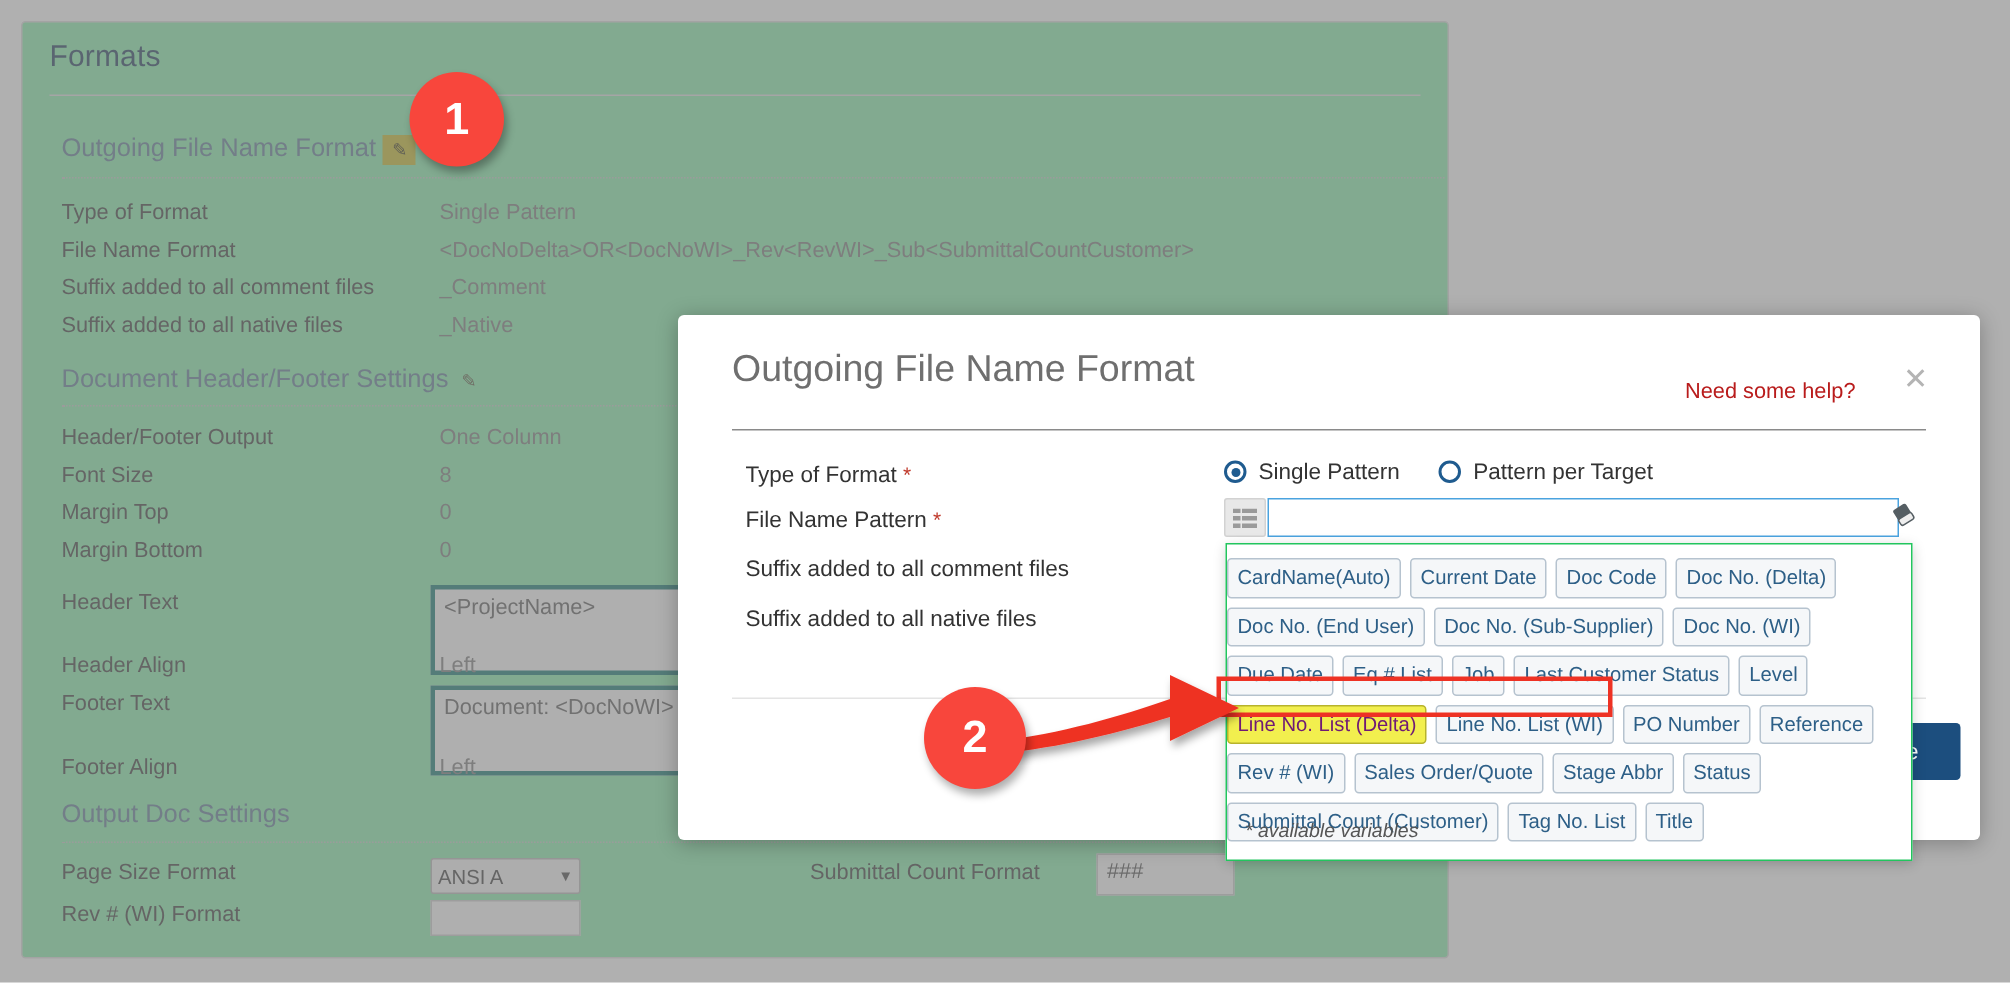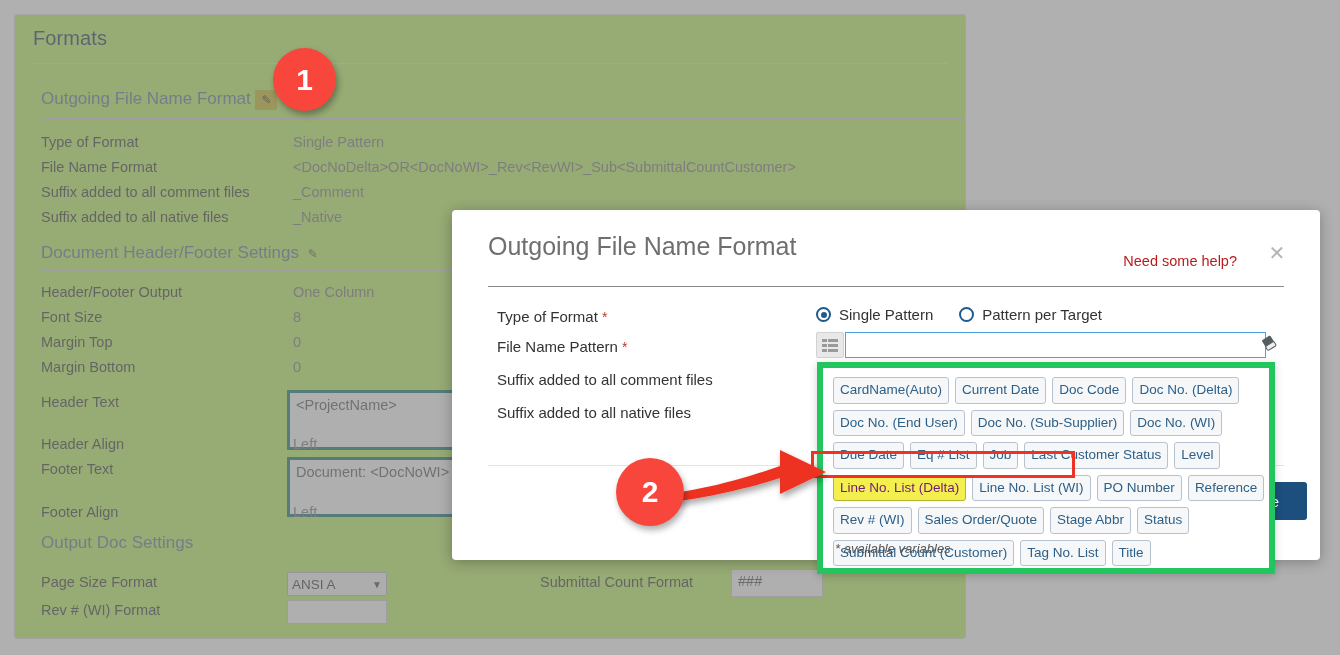--- a/index.html
+++ b/index.html
@@ -29,21 +29,21 @@
     background: rgba(128,128,128,0.62);
     z-index: 30;
   }
 
   .bg-card {
     position: absolute;
     left: 14px;
     top: 14px;
     width: 952px;
     height: 625px;
-    background: #bef264;
+    background: #86efac;
     border: 1px solid #dddddd;
     border-radius: 3px;
     box-sizing: border-box;
   }
   .bg-card-title {
     position: absolute;
     left: 18px;
     top: 12px;
     font-size: 20px;
     color: #1f3b5b;
@@ -338,25 +338,25 @@
   }
 
   
   #var-dropdown {
     position: absolute;
     left: 817px;
     top: 362px;
     width: 458px;
     height: 212px;
     background: #ffffff;
-    border: 6px solid #22c55e;
+    border: 1px solid #22c55e;
     box-sizing: border-box;
     box-shadow: 0 2px 8px rgba(0,0,0,0.18);
     z-index: 60;
-    padding: 9px 10px;
+    padding: 9px 0;
   }
   #var-rows {
     display: flex;
     flex-direction: column;
     gap: 6px;
   }
   .var-row {
     display: flex;
     gap: 6px;
     align-items: flex-start;

